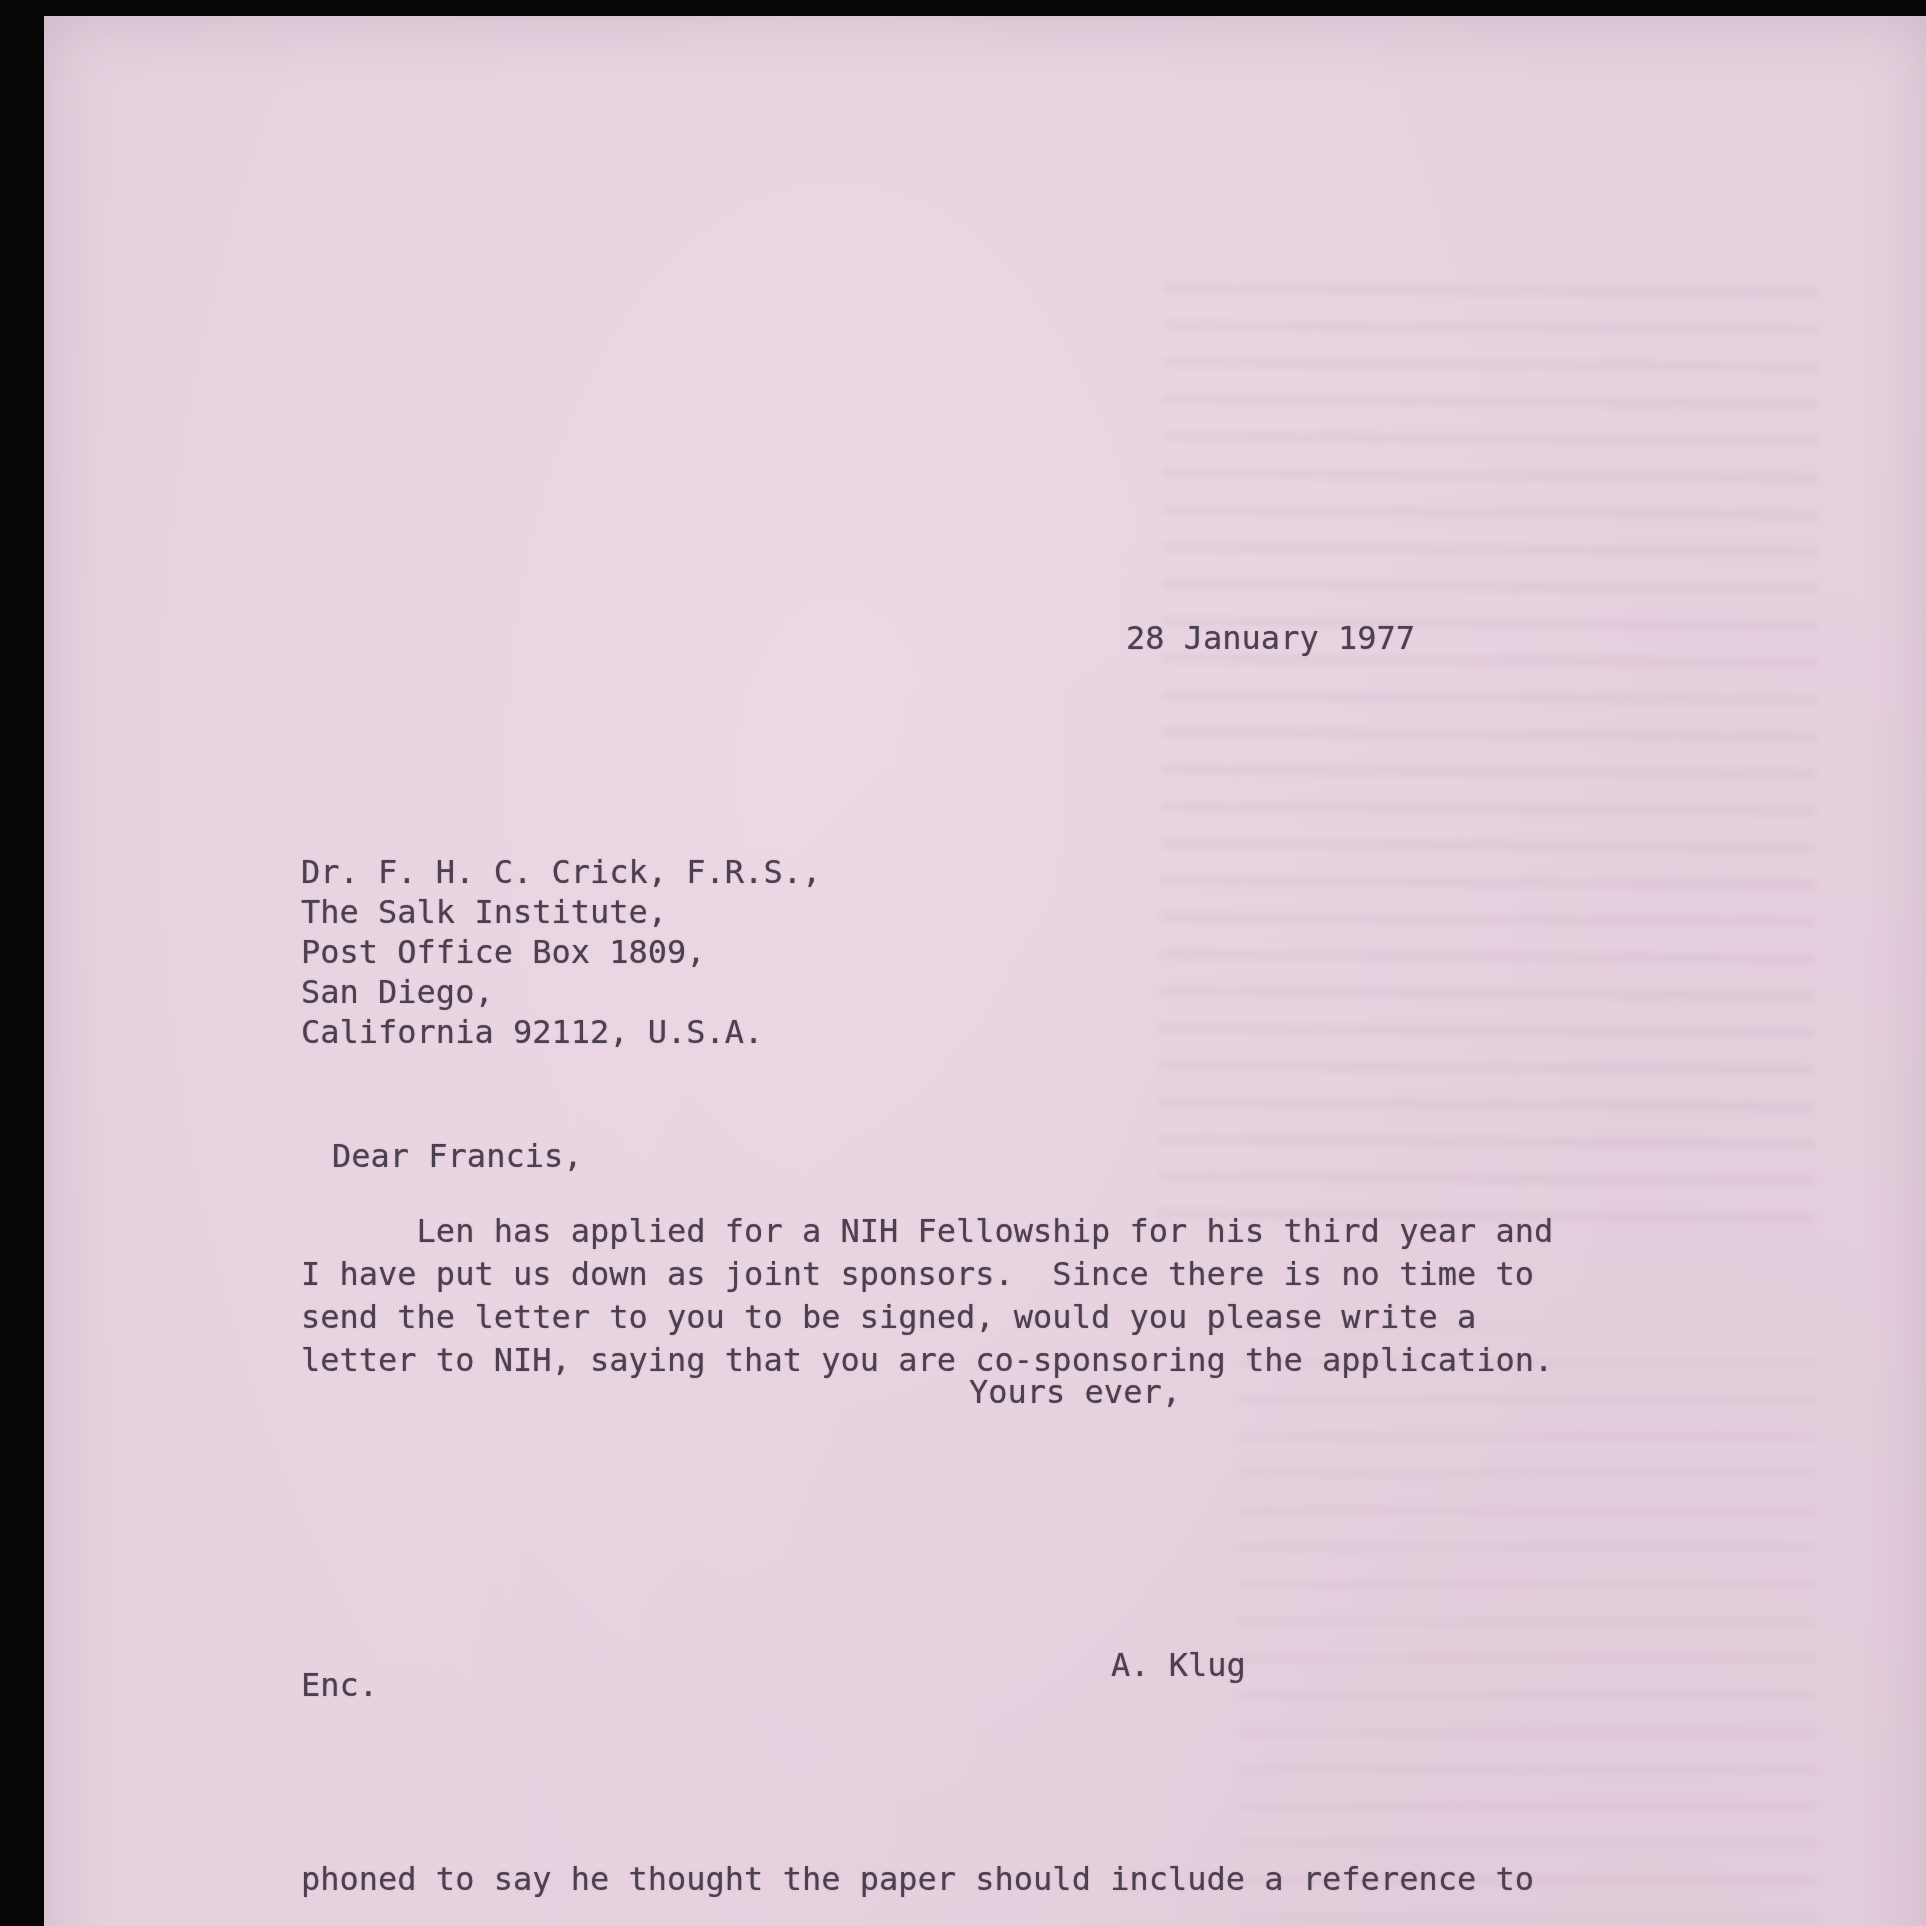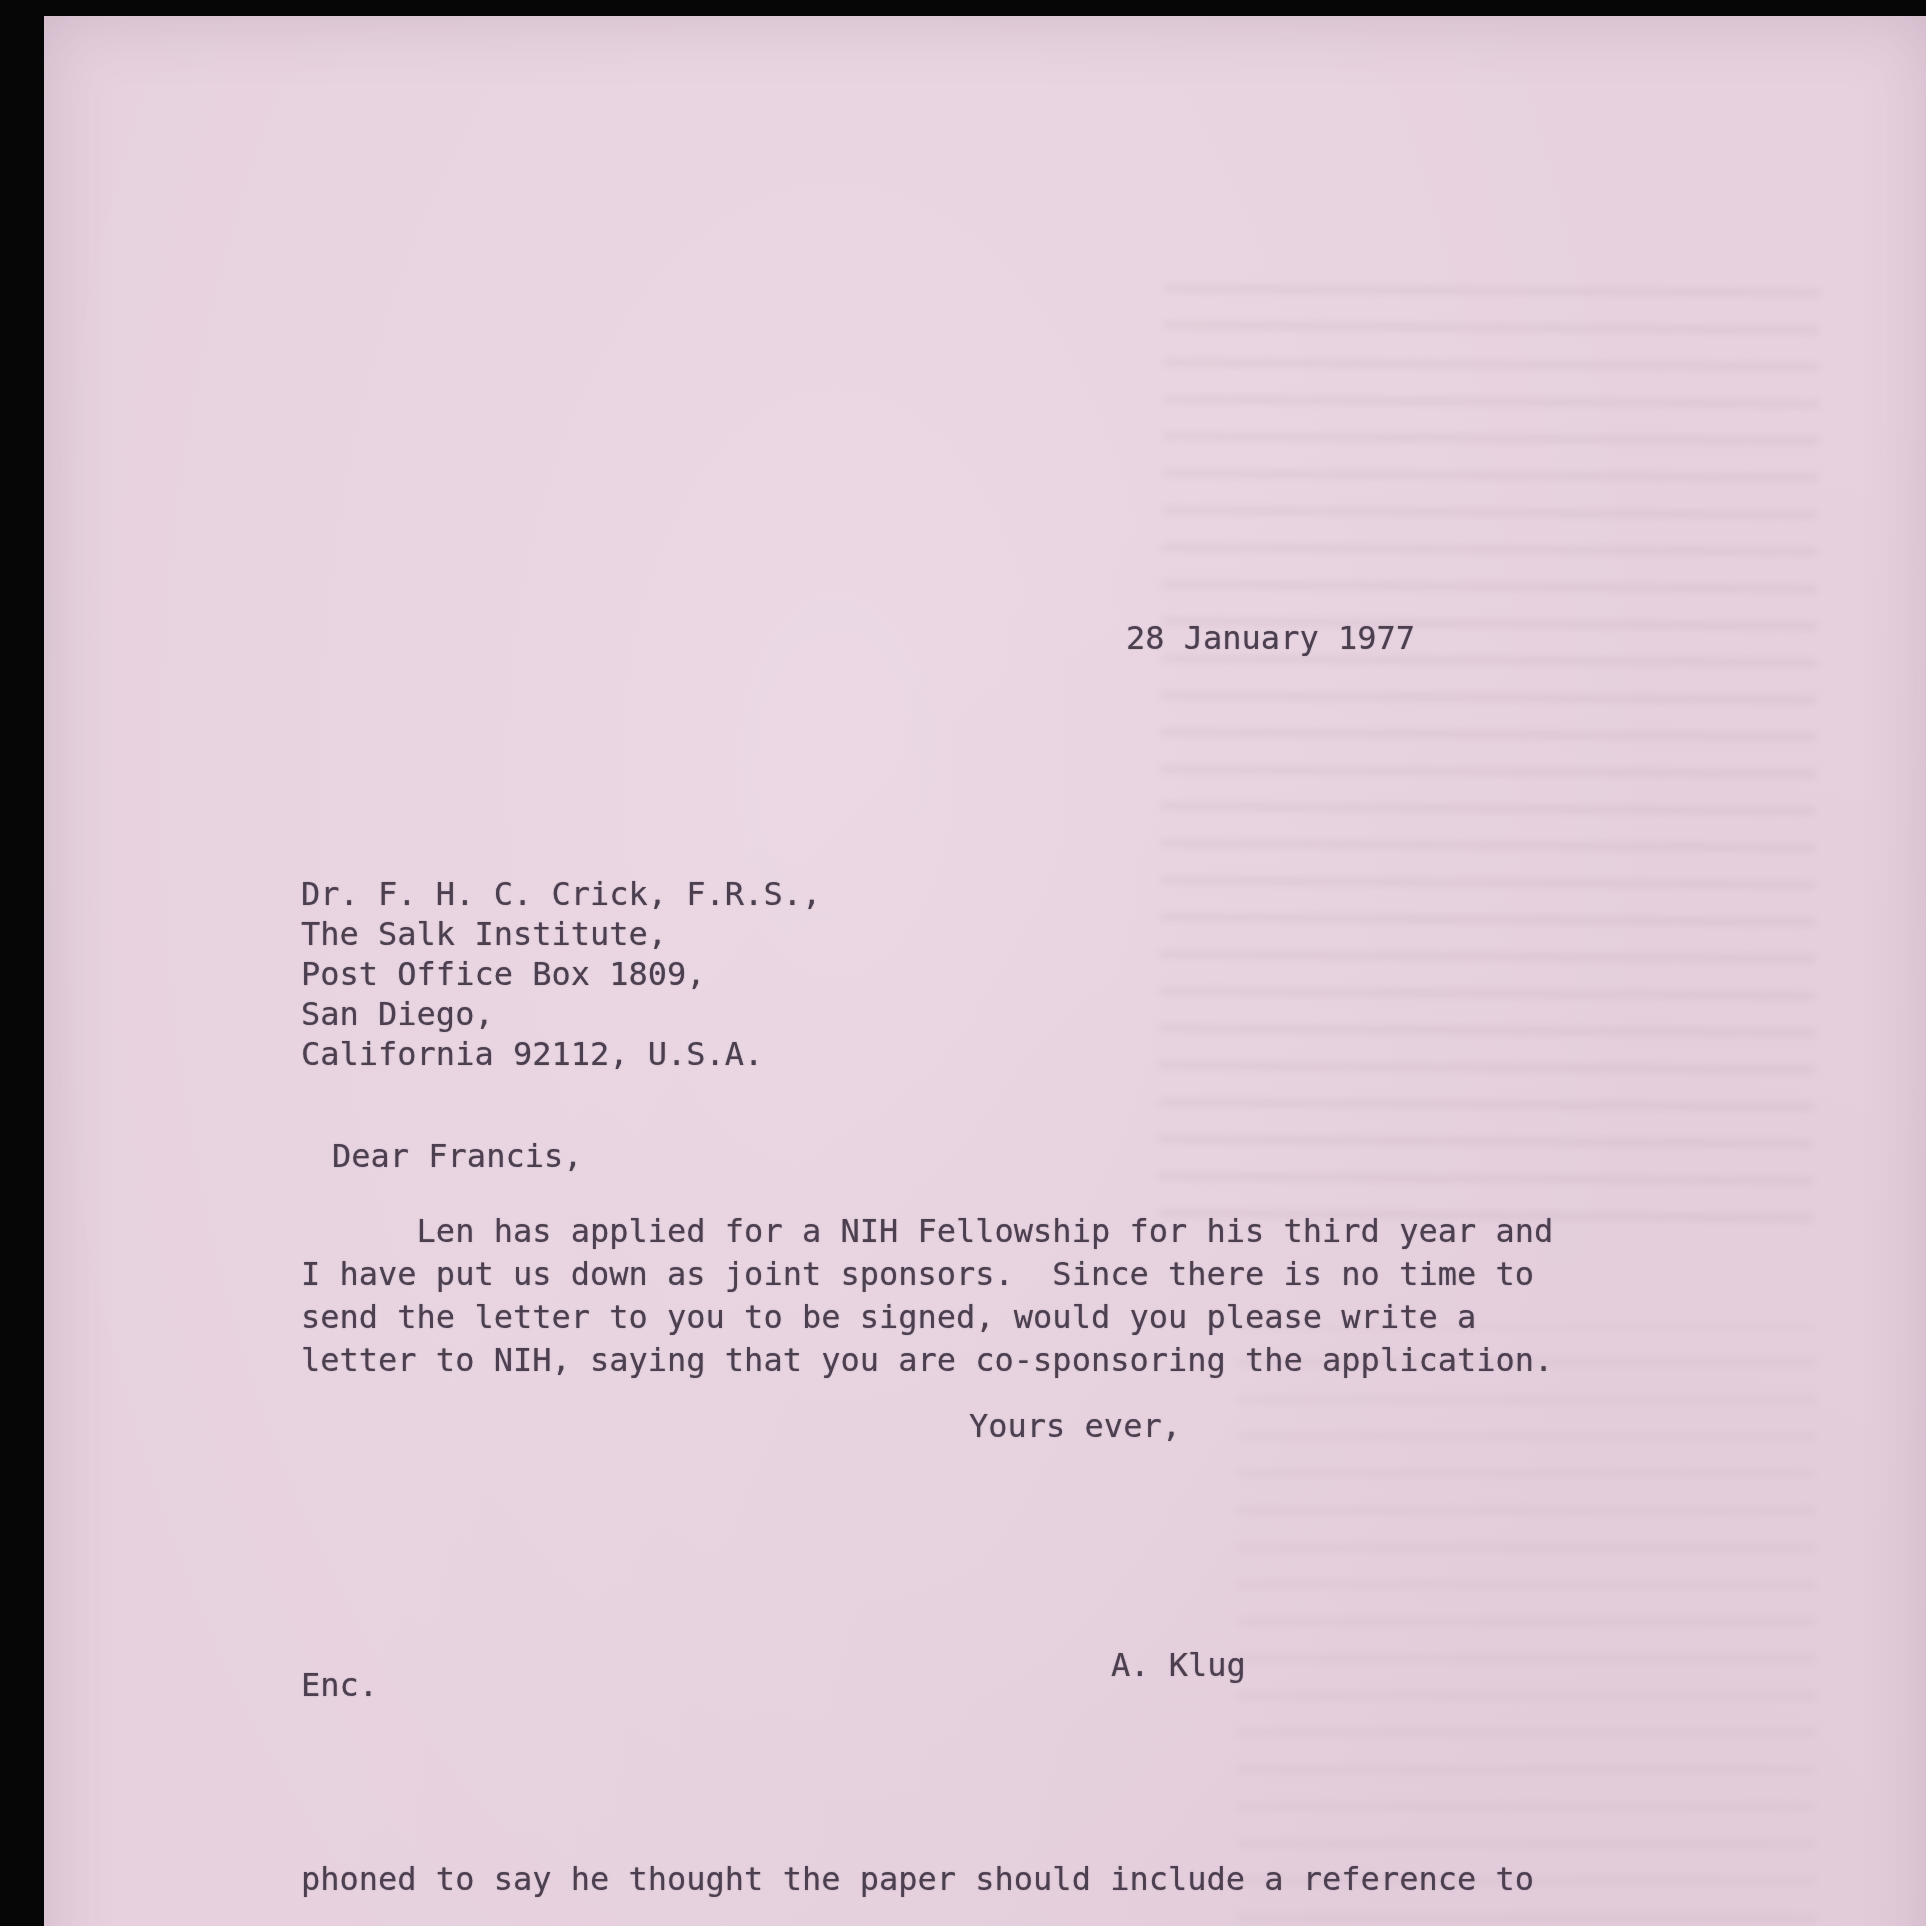--- a/index.html
+++ b/index.html
@@ -29,24 +29,24 @@
     position:absolute;
     inset:0;
     color:var(--ink);
     font-size:32px;
     line-height:43px;
     white-space:pre;
     text-shadow:0 0 1.2px rgba(77,65,80,0.55);
   }
   .abs{position:absolute;}
   .date-line{left:1082px;top:601px;}
-  .recipient-address{left:257px;top:836px;line-height:40px;margin-top:22px;}
+  .recipient-address{left:257px;top:836px;line-height:40px;}
   .salutation{left:257px;top:1119px;margin-left:31px;}
   .body-paragraph{left:257px;top:1194px;}
-  .closing{left:925px;top:1389px;}
+  .closing{left:925px;top:1355px;}
   .signature-name{left:1067px;top:1628px;}
   .enclosure{left:257px;top:1648px;}
   .postscript{left:257px;top:1842px;}
   .show-through{
     position:absolute;
     background:repeating-linear-gradient(
       0deg,
       rgba(0,0,0,0) 0 30px,
       rgba(122,92,112,0.16) 30px 37px
     );

